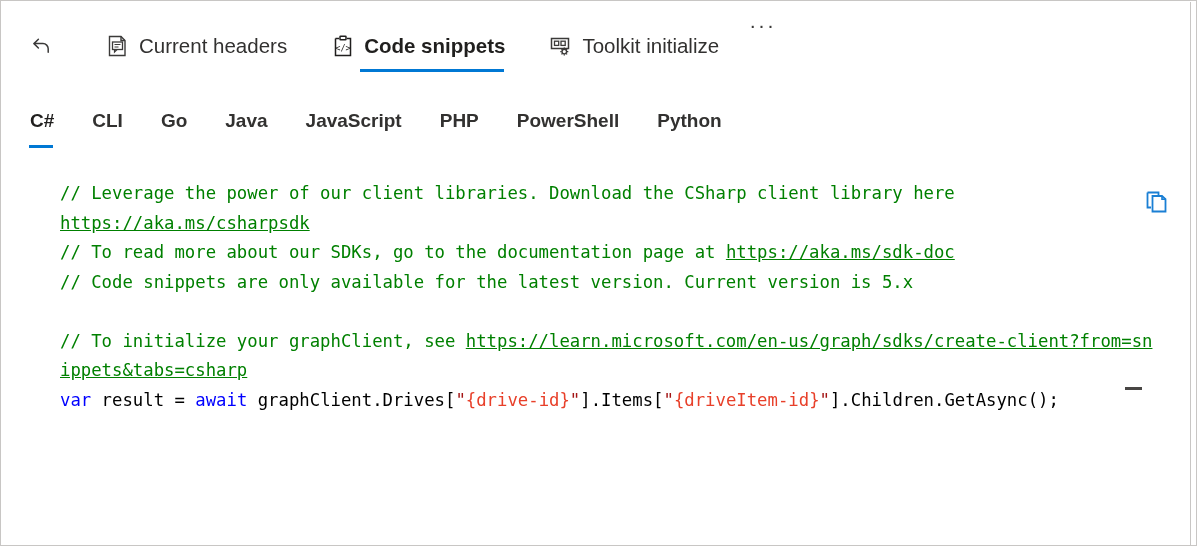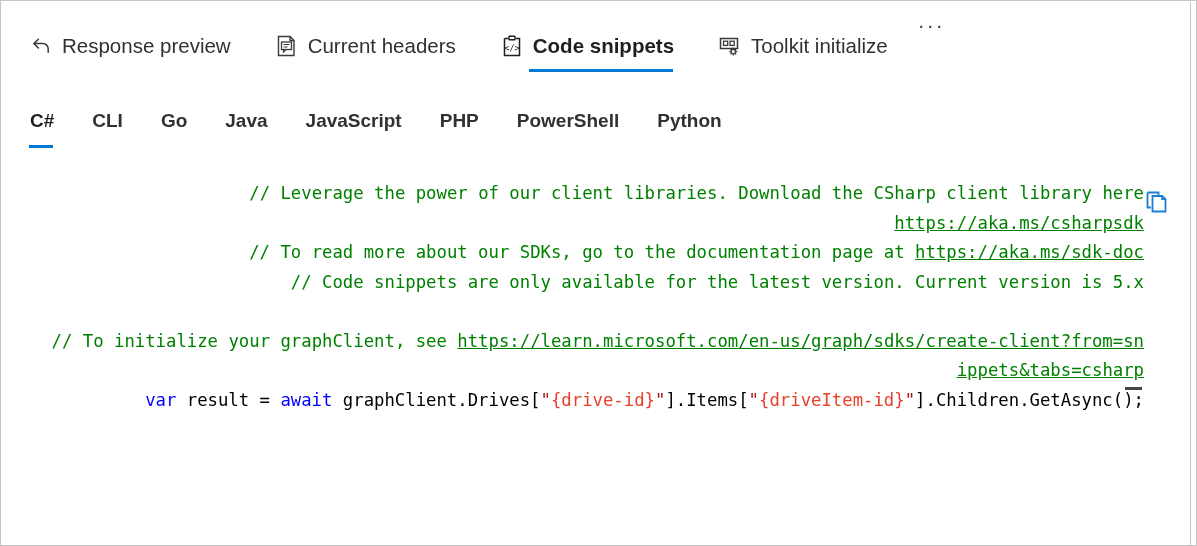--- a/index.html
+++ b/index.html
@@ -111,25 +111,24 @@
     position: absolute;
     left: 1px;
     width: 24px;
     bottom: -16px;
     height: 3px;
     background: #0078d4;
   }
   
   .codewrap {
     position: absolute;
-    left: 3px;
+    left: 12px;
     top: 168px;
     width: 1140px;
     height: 300px;
-    text-align: right;
   }
   pre.code {
     margin: 0;
     padding: 10px 0 0 47px;
     font-family: "DejaVu Sans Mono", "Liberation Mono", monospace;
     font-size: 17.3px;
     line-height: 29.5px;
     color: #000000;
     white-space: pre-wrap;
     word-break: break-all;
@@ -183,21 +182,20 @@
 
   <div class="tabstrip">
 
     <div class="tab">
       <span class="tab-ico">
         <svg width="24" height="24" viewBox="0 0 24 24">
           <path d="M9.4 5.2 L5.0 9.6 L9.4 14.0" fill="none" stroke="#3b3a39" stroke-width="1.5" stroke-linecap="round" stroke-linejoin="round"></path>
           <path d="M5.2 9.6 H14.0 a5.2 5.2 0 0 1 5.2 5.2 v3.4" fill="none" stroke="#3b3a39" stroke-width="1.5" stroke-linecap="round"></path>
         </svg>
       </span>
-      <span class="tab-label">Response preview</span>
     </div>
 
     <div class="tab">
       <span class="tab-ico">
         <svg width="24" height="24" viewBox="0 0 24 24">
           <path d="M3.5 2.5 H15 l4 4 V21.5 H3.5 Z" fill="none" stroke="#3b3a39" stroke-width="1.4"></path>
           <path d="M15 2.5 V6.5 H19" fill="none" stroke="#3b3a39" stroke-width="1.4"></path>
           <rect x="6.5" y="8" width="10" height="7.5" fill="none" stroke="#3b3a39" stroke-width="1.3"></rect>
           <path d="M8.5 10.5 H14.5 M8.5 13 H12.5" stroke="#3b3a39" stroke-width="1.2"></path>
           <path d="M8.5 15.5 L8.5 18 L11 15.5" fill="none" stroke="#3b3a39" stroke-width="1.2"></path>

